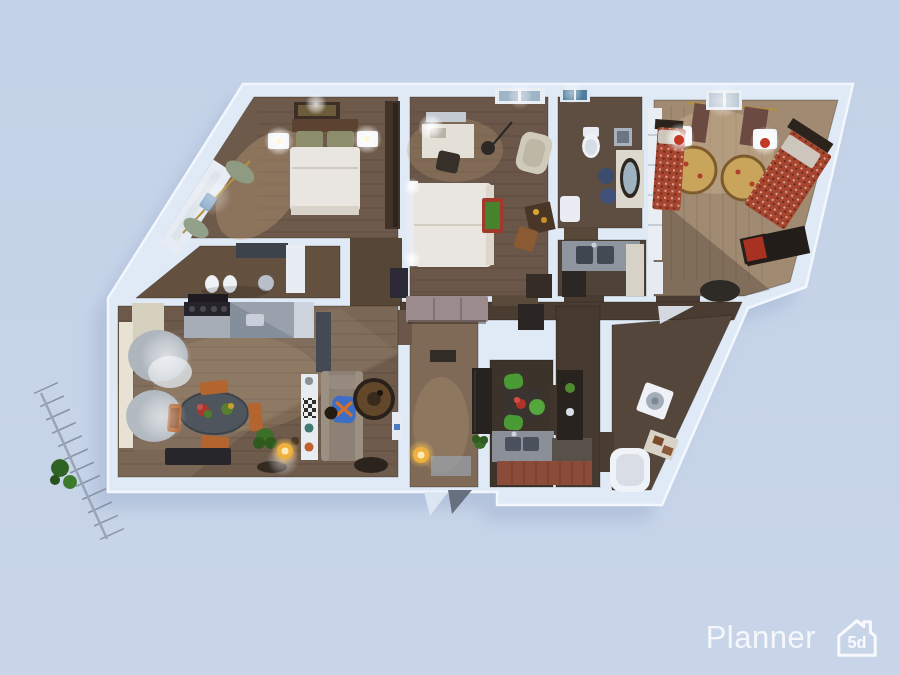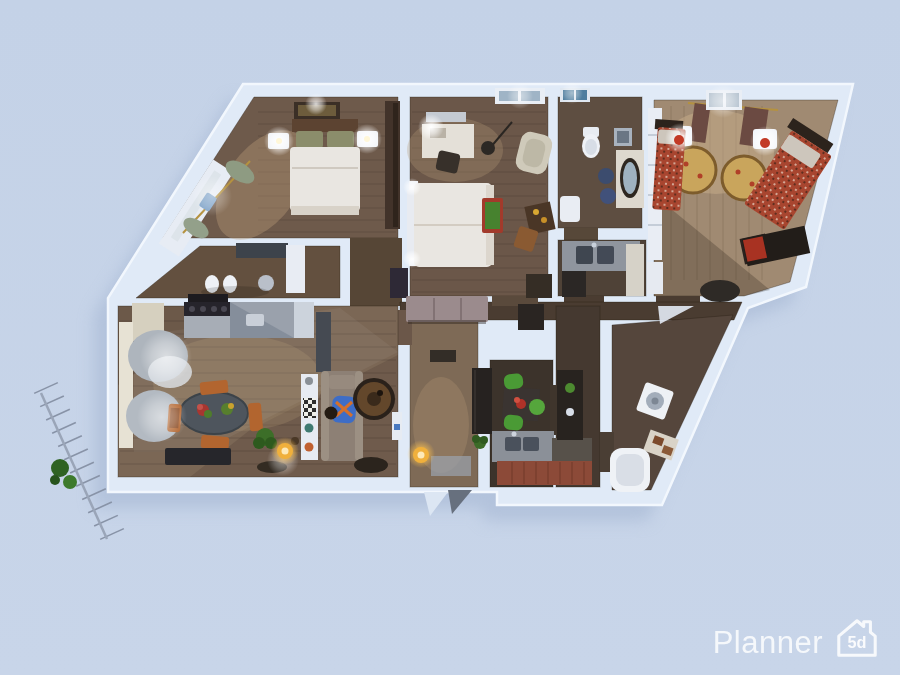--- a/index.html
+++ b/index.html
@@ -1,20 +1,20 @@
 <!DOCTYPE html>
 <html><head>
 <meta charset="utf-8">
 <style>
   html,body{margin:0;padding:0;background:#c6d3e7;}
   .stage{position:relative;width:900px;height:675px;overflow:hidden;
          background:linear-gradient(180deg,#c4d2e7 0%,#c8d5e9 100%);
          font-family:"Liberation Sans", sans-serif;}
   .stage svg.scene{position:absolute;left:0;top:0;}
-  .logo{position:absolute;right:20px;bottom:14px;display:flex;align-items:flex-end;gap:11px;}
+  .logo{position:absolute;right:20px;bottom:14px;display:flex;align-items:center;gap:18px;}
   .logo-text{font-size:31px;font-weight:400;letter-spacing:0.5px;color:rgba(255,255,255,0.82);}
   .logo-house{width:46px;height:46px;display:block;}
   .logo-house text{font-family:"Liberation Sans", sans-serif;font-weight:bold;font-size:17px;fill:rgba(255,255,255,0.9);}
 </style>
 </head>
 <body>
 
 <div class="stage">
   <svg class="scene" width="900" height="675" viewBox="0 0 900 675">
     <defs>

